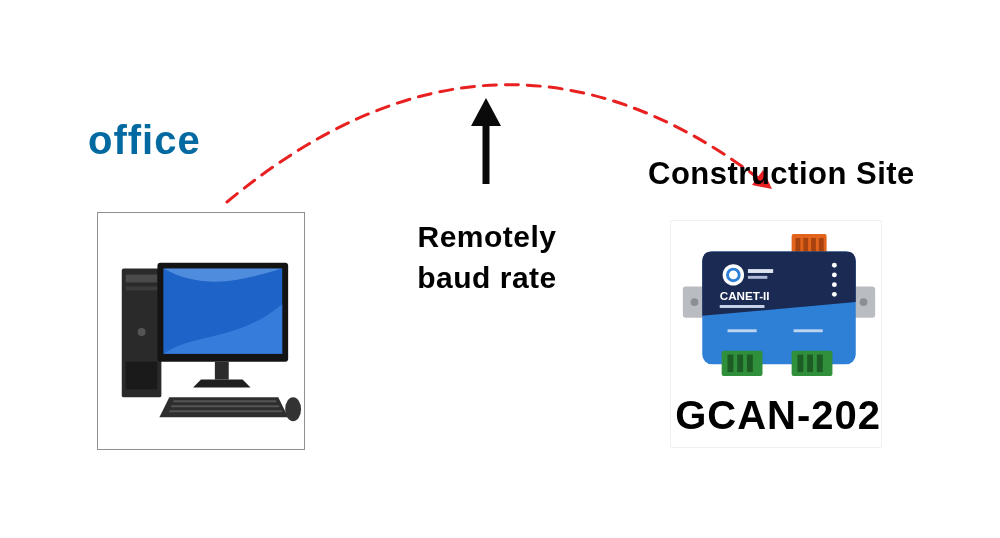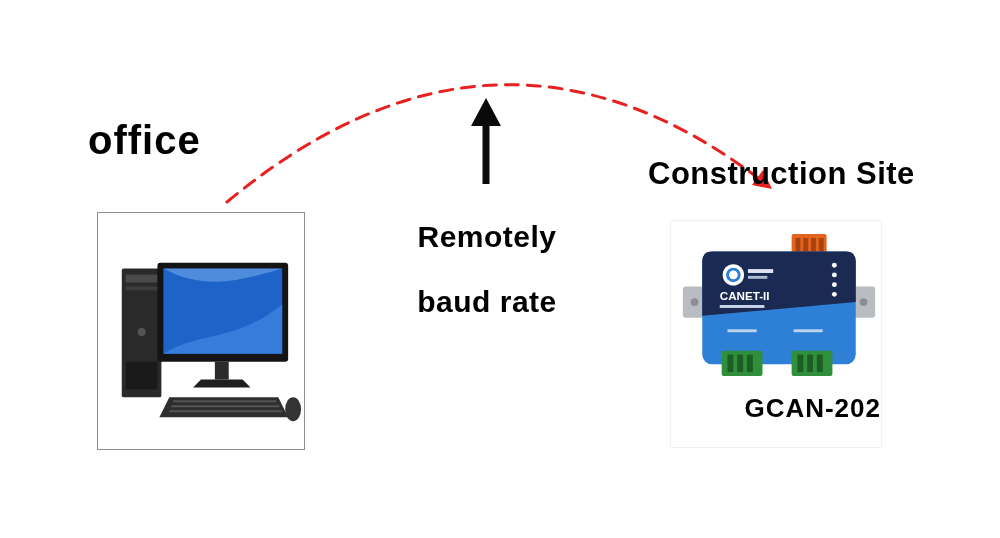--- a/index.html
+++ b/index.html
@@ -9,34 +9,34 @@
     background:#ffffff;
     overflow:hidden;
     font-family:"Liberation Sans", sans-serif;
   }
   .overlay-svg{
     position:absolute;left:0;top:0;width:1000px;height:538px;
     pointer-events:none;
   }
   .office-label{
     position:absolute;left:88px;top:118px;
-    font-size:40px;font-weight:bold;color:#000000;
+    font-size:40px;font-weight:bold;color:#0369a1;
     letter-spacing:1px;
   }
   .computer-box{
     position:absolute;left:97px;top:212px;
     width:208px;height:238px;
     border:1px solid #8f8f8f;
     background:#ffffff;
     box-sizing:border-box;
   }
   .computer-box svg{display:block;width:100%;height:100%;}
   .center-caption{
     position:absolute;left:352px;top:220px;width:270px;
-    display:flex;flex-direction:column;align-items:center;gap:32px;
+    display:flex;flex-direction:column;align-items:center;gap:8px;
     font-size:30px;font-weight:bold;color:#000;
     text-align:center;line-height:33px;letter-spacing:0.5px;
   }
   .up-arrow{
     position:absolute;left:463px;top:98px;width:46px;height:92px;
   }
   .site-label{
     position:absolute;left:648px;top:156px;
     font-size:31px;font-weight:bold;color:#000;
     letter-spacing:0.5px;
@@ -44,21 +44,21 @@
   .device-box{
     position:absolute;left:670px;top:220px;
     width:212px;height:228px;
     background:#ffffff;
     border:1px solid #f0f0f0;
     box-sizing:border-box;
     display:flex;flex-direction:column;align-items:flex-end;
   }
   .device-box svg{display:block;width:204px;height:162px;margin-top:4px;}
   .device-model{
-    font-size:26px;font-weight:bold;color:#000;
+    font-size:40px;font-weight:bold;color:#000;
     letter-spacing:1px;margin-top:6px;
   }
 </style>
 </head>
 <body>
 
 <div class="canvas">
 
   <svg class="overlay-svg" viewBox="0 0 1000 538">
     <path d="M 227 202 Q 495 -20 758 178" fill="none" stroke-width="3" stroke-dasharray="13 9" stroke-linecap="round" stroke="#e82020"></path>

